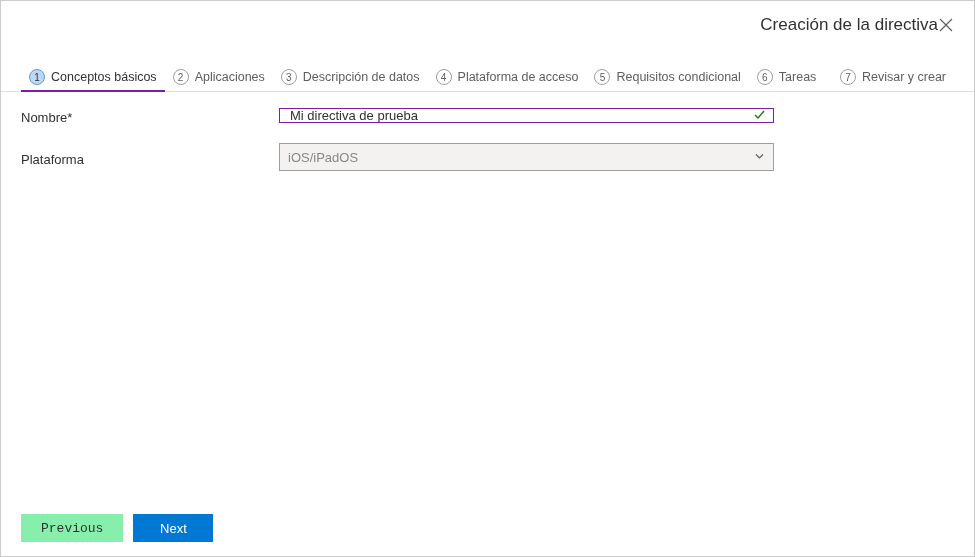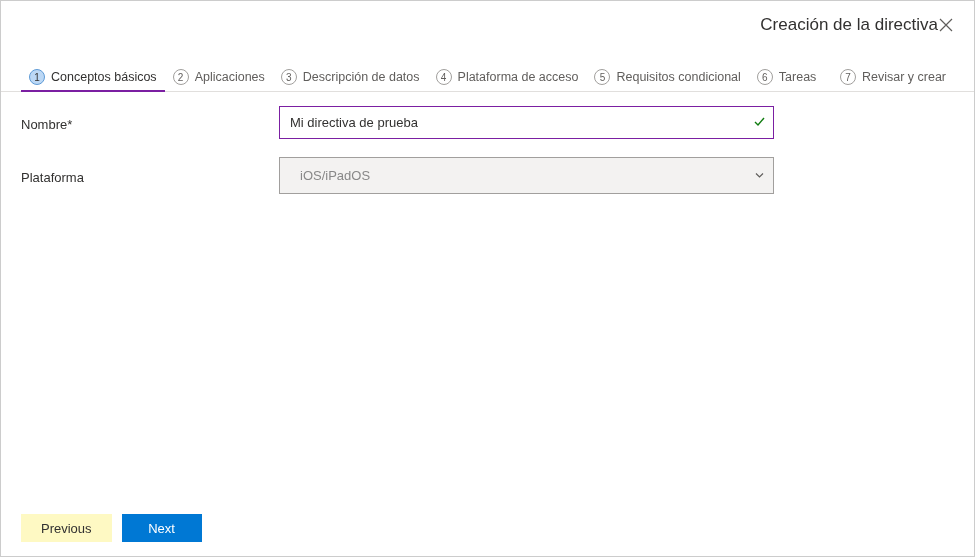--- a/index.html
+++ b/index.html
@@ -95,21 +95,21 @@
       color: #323130;
       padding-top: 4px;
       flex-shrink: 0;
     }
     .form-control {
       flex: 0 0 495px;
       position: relative;
     }
     .text-input {
       width: 100%;
-      height: 33px;
+      height: 15px;
       border: 1px solid #7b1fa2;
       padding: 4px 30px 4px 10px;
       font-size: 13px;
       font-family: inherit;
       color: #323130;
       outline: none;
     }
     .valid-check {
       position: absolute;
       right: 8px;
@@ -123,24 +123,24 @@
       height: 122px;
       border: 1px solid #605e5c;
       padding: 6px 10px;
       font-size: 13px;
       font-family: inherit;
       resize: none;
       outline: none;
     }
     .select {
       width: 100%;
-      height: 37px;
+      height: 28px;
       border: 1px solid #a19f9d;
       background: #f3f2f1;
-      padding: 4px 28px 4px 20px;
+      padding: 4px 28px 4px 8px;
       font-size: 13px;
       color: #888;
       display: flex;
       align-items: center;
       justify-content: space-between;
       cursor: default;
       position: relative;
     }
     .chevron {
       position: absolute;
@@ -161,22 +161,23 @@
     .btn {
       height: 28px;
       padding: 0 20px;
       font-size: 13px;
       font-family: inherit;
       border: none;
       cursor: pointer;
       min-width: 80px;
     }
     .btn-secondary {
-      background: #fef9c3;
-      color: #323130;
+      background: #86efac;
+      color: #323130;
+      font-family: Liberation Mono, monospace;
     }
     .btn-primary {
       background: #0078d4;
       color: #ffffff;
     }
   </style>
 </head>
 <body>
 
 <div class="header">

